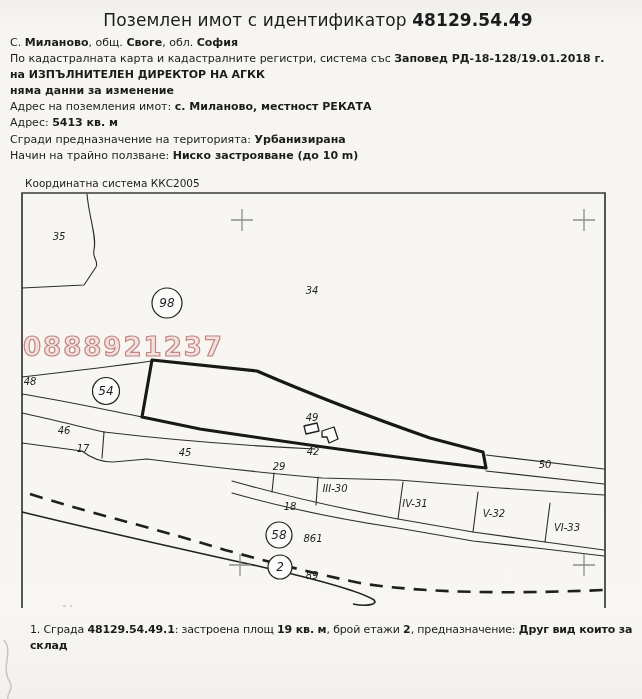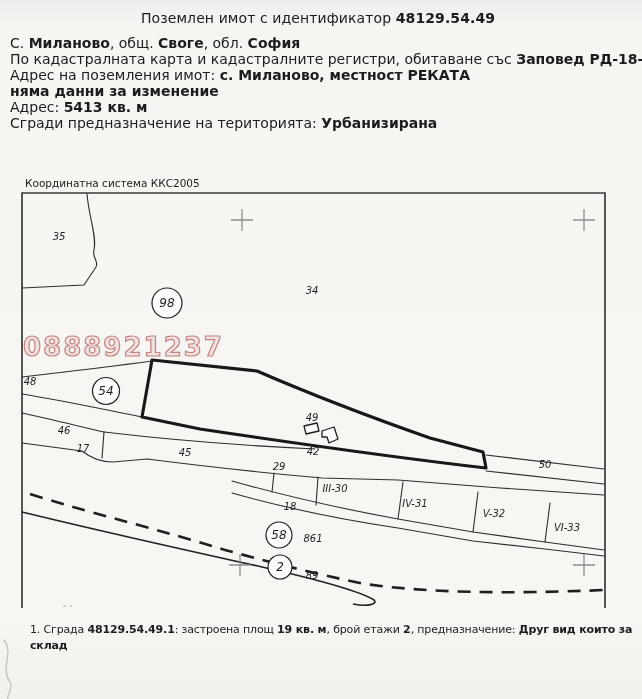--- a/index.html
+++ b/index.html
@@ -6,25 +6,25 @@
   .page{
     position:relative;
     width:642px;height:699px;
     background:linear-gradient(180deg,#efeeec 0%,#f6f5f2 4%,#f7f6f3 88%,#f1f0ed 100%);
     font-family:"DejaVu Sans","Liberation Sans",sans-serif;
     color:#1c1c1c;
     overflow:hidden;
   }
   .doc-title{
     position:absolute;top:10px;left:0;width:636px;
-    text-align:center;font-size:14px;letter-spacing:.1px;
+    text-align:center;font-size:17px;letter-spacing:.1px;
   }
   .header-lines{
     position:absolute;top:35px;left:10px;width:624px;
-    font-size:14px;line-height:16.1px;white-space:nowrap;
+    font-size:11px;line-height:16.1px;white-space:nowrap;
   }
   .footer{
     position:absolute;top:622px;left:30px;width:606px;
     font-size:11px;line-height:16.4px;letter-spacing:-.15px;white-space:nowrap;
   }
   .seg-b{font-weight:700;}
   svg{position:absolute;top:0;left:0;}
   .thin{fill:none;stroke:#2e2e2e;stroke-width:1.1;stroke-linecap:round;}
   .frame{fill:none;stroke:#3a3a3a;stroke-width:1.7;}
   .thick{fill:none;stroke:#181818;stroke-width:3.1;stroke-linejoin:round;}
@@ -43,25 +43,27 @@
   .scuff{fill:none;stroke:#c9c6c0;stroke-width:1.5;}
 </style>
 </head>
 <body>
 
 <div class="page">
 
   <div class="doc-title" id="doc-title"><span>Поземлен имот с идентификатор </span><span class="seg-b">48129.54.49</span></div>
   <div class="header-lines" id="header-lines">
       <div><span>С. </span><span class="seg-b">Миланово</span><span>, общ. </span><span class="seg-b">Своге</span><span>, обл. </span><span class="seg-b">София</span></div>
-      <div><span>По кадастралната карта и кадастралните регистри, обитаване със </span><span class="seg-b">Заповед РД-18-128/19.01.2018 г.</span></div>
+      <div><span>По кадастралната карта и кадастралните регистри, система със </span><span class="seg-b">Заповед РД-18-128/19.01.2018 г.</span></div>
+      <div><span class="seg-b">на ИЗПЪЛНИТЕЛЕН ДИРЕКТОР НА АГКК</span></div>
+      <div><span class="seg-b">няма данни за изменение</span></div>
       <div><span>Адрес на поземления имот: </span><span class="seg-b">с. Миланово, местност РЕКАТА</span></div>
-      <div><span class="seg-b">няма данни за изменение</span></div>
       <div><span>Адрес: </span><span class="seg-b">5413 кв. м</span></div>
       <div><span>Сгради предназначение на територията: </span><span class="seg-b">Урбанизирана</span></div>
+      <div><span>Начин на трайно ползване: </span><span class="seg-b">Ниско застрояване (до 10 m)</span></div>
     </div>
 
   <svg width="642" height="699" viewBox="0 0 642 699">
 
     <text x="25" y="187" class="coordsys">Координатна система ККС2005</text>
 
     <path class="frame" d="M22,608 L22,193 L605,193 L605,608"></path>
 
     <path class="thin" d="M87,194 C89,218 97,236 94,250 C92,258 99,261 96,267 L84,285 L22,288"></path>
 

